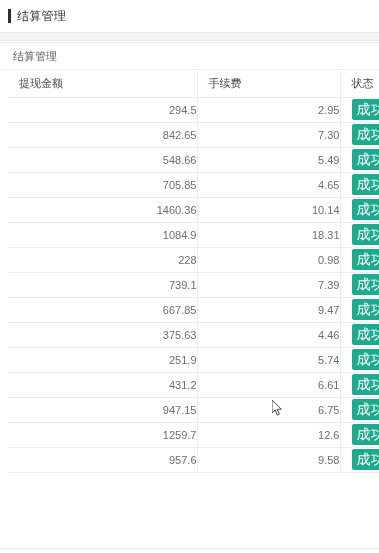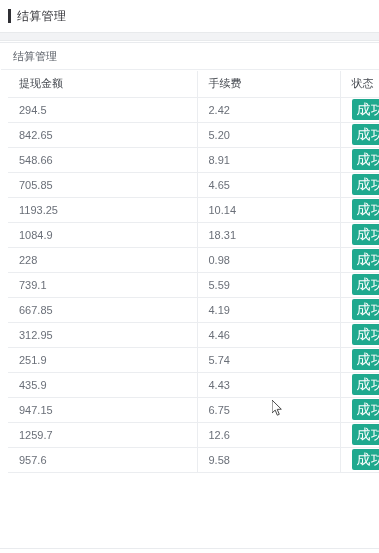--- a/index.html
+++ b/index.html
@@ -114,20 +114,21 @@
   table.data-table th {
     color: #44484f;
     font-size: 11px;
     border-top: none;
     height: 26px;
   }
   table.data-table td {
     color: #6a6f78;
     font-size: 11px;
     border-top: none;
+    text-align: right;
   }
   table.data-table tr td:last-child,
   table.data-table tr th:last-child {
     border-right: none;
   }
   .col-amount { width: 189px; }
   .col-fee    { width: 143px; }
   .col-status { width: 48px; }
 
   .badge {
@@ -178,76 +179,76 @@
         <thead>
           <tr>
             <th>提现金额</th>
             <th>手续费</th>
             <th>状态</th>
           </tr>
         </thead>
         <tbody>
             <tr>
               <td>294.5</td>
-              <td>2.42</td>
+              <td>2.95</td>
               <td><span class="badge" style="background: rgb(31, 169, 142);">成功</span></td>
             </tr>
             <tr>
               <td>842.65</td>
-              <td>5.20</td>
+              <td>7.30</td>
               <td><span class="badge" style="background: rgb(31, 169, 142);">成功</span></td>
             </tr>
             <tr>
               <td>548.66</td>
-              <td>8.91</td>
+              <td>5.49</td>
               <td><span class="badge" style="background: rgb(31, 169, 142);">成功</span></td>
             </tr>
             <tr>
               <td>705.85</td>
               <td>4.65</td>
               <td><span class="badge" style="background: rgb(31, 169, 142);">成功</span></td>
             </tr>
             <tr>
-              <td>1193.25</td>
+              <td>1460.36</td>
               <td>10.14</td>
               <td><span class="badge" style="background: rgb(31, 169, 142);">成功</span></td>
             </tr>
             <tr>
               <td>1084.9</td>
               <td>18.31</td>
               <td><span class="badge" style="background: rgb(31, 169, 142);">成功</span></td>
             </tr>
             <tr>
               <td>228</td>
               <td>0.98</td>
               <td><span class="badge" style="background: rgb(31, 169, 142);">成功</span></td>
             </tr>
             <tr>
               <td>739.1</td>
-              <td>5.59</td>
+              <td>7.39</td>
               <td><span class="badge" style="background: rgb(31, 169, 142);">成功</span></td>
             </tr>
             <tr>
               <td>667.85</td>
-              <td>4.19</td>
-              <td><span class="badge" style="background: rgb(31, 169, 142);">成功</span></td>
-            </tr>
-            <tr>
-              <td>312.95</td>
+              <td>9.47</td>
+              <td><span class="badge" style="background: rgb(31, 169, 142);">成功</span></td>
+            </tr>
+            <tr>
+              <td>375.63</td>
               <td>4.46</td>
               <td><span class="badge" style="background: rgb(31, 169, 142);">成功</span></td>
             </tr>
             <tr>
               <td>251.9</td>
               <td>5.74</td>
               <td><span class="badge" style="background: rgb(31, 169, 142);">成功</span></td>
             </tr>
             <tr>
-              <td>435.9</td>
-              <td>4.43</td>
+              <td>431.2</td>
+              <td>6.61</td>
               <td><span class="badge" style="background: rgb(31, 169, 142);">成功</span></td>
             </tr>
             <tr>
               <td>947.15</td>
               <td>6.75</td>
               <td><span class="badge" style="background: rgb(31, 169, 142);">成功</span></td>
             </tr>
             <tr>
               <td>1259.7</td>
               <td>12.6</td>

